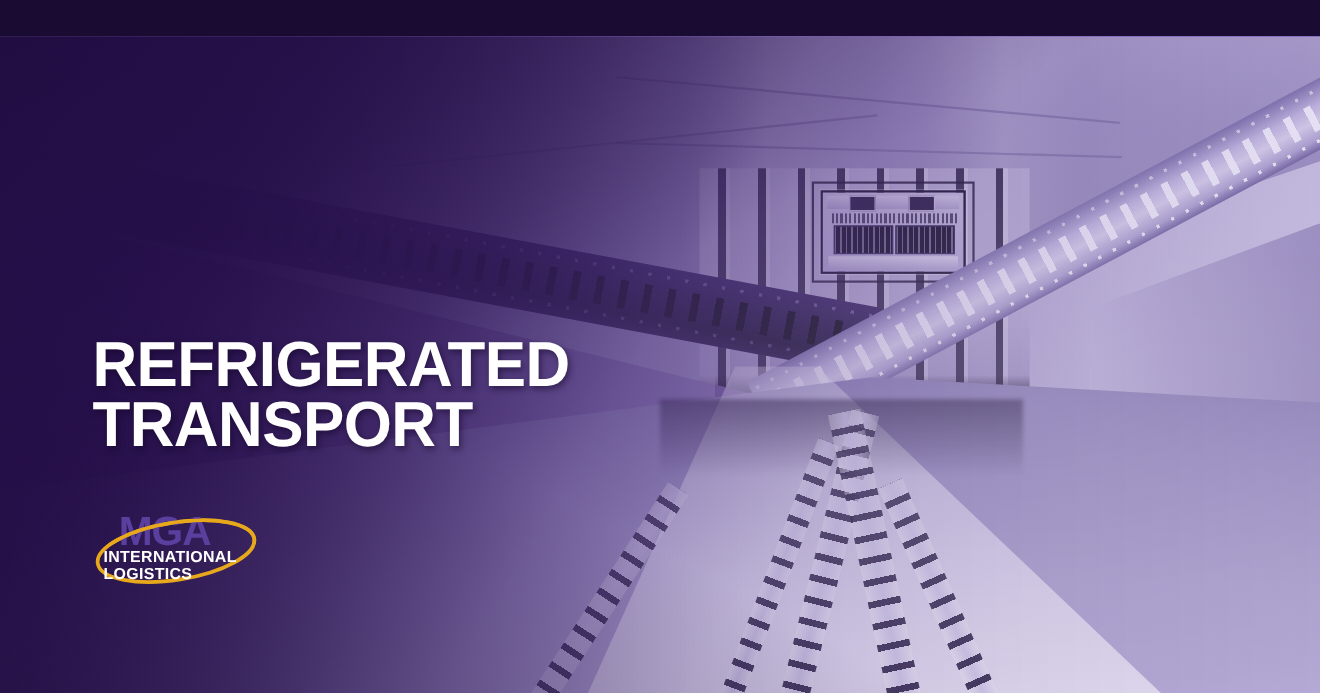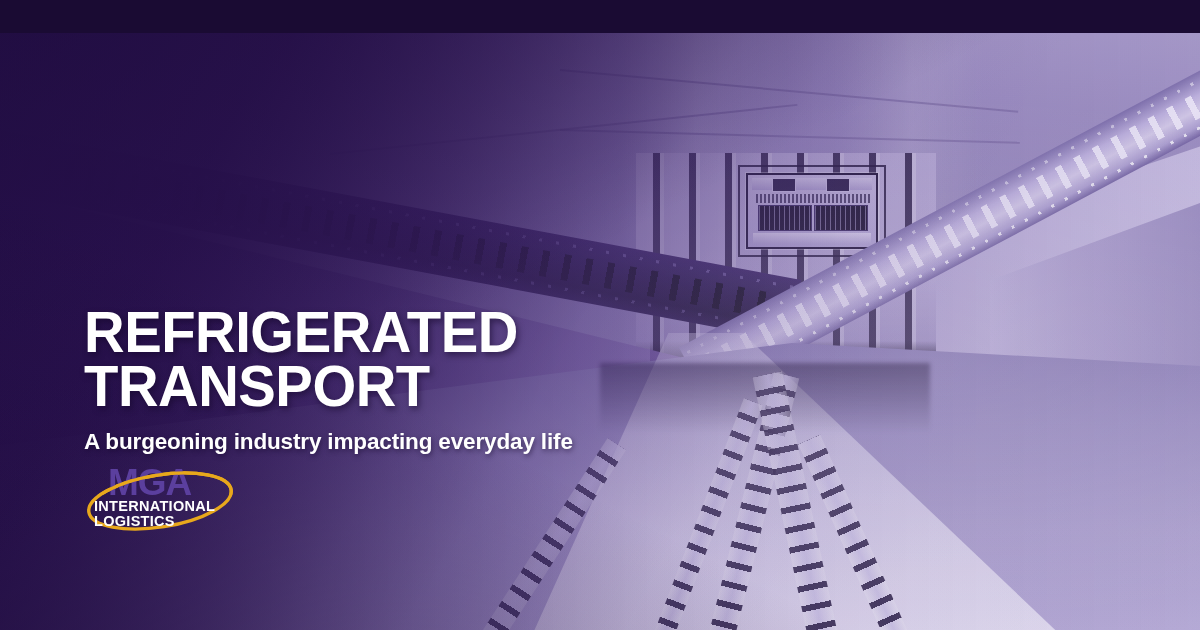--- a/index.html
+++ b/index.html
@@ -415,21 +415,20 @@
 
   <div class="tint"></div>
   <div class="duotone"></div>
   <div class="vignette"></div>
 
   <div class="content">
     <h1 class="headline">
       <span class="hl-line">REFRIGERATED</span>
       <span class="hl-line">TRANSPORT</span>
     </h1>
-    <p class="subtitle">A burgeoning industry impacting everyday life</p>
   </div>
 
   <div class="logo">
     <svg width="156" height="78" viewBox="0 0 156 78" xmlns="http://www.w3.org/2000/svg">
       <defs>
         <clipPath id="swooshTopClip">
           <rect x="0" y="0" width="156" height="34"></rect>
         </clipPath>
       </defs>
 

